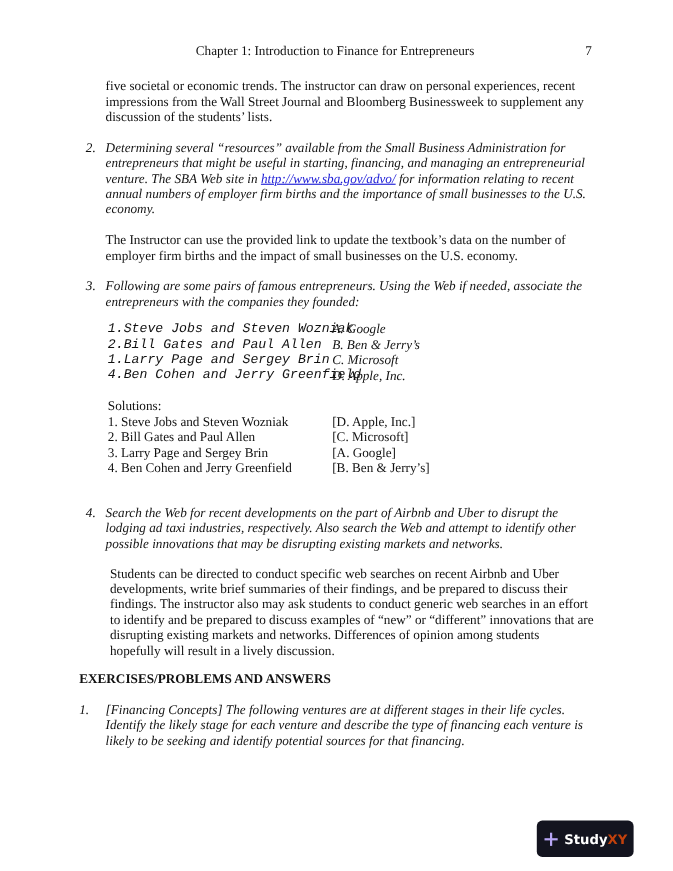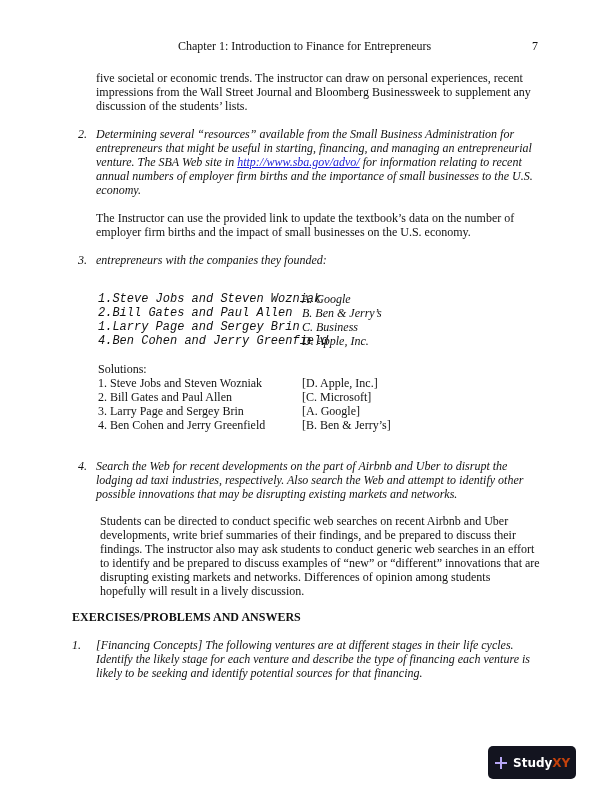--- a/index.html
+++ b/index.html
@@ -59,33 +59,34 @@
   <span class="nw">annual numbers of employer firm births and the importance of small businesses to the U.S.</span>
   <span class="nw">economy.</span>
 </div>
 <div class="para" style="top:211px;">
   <span class="nw">The Instructor can use the provided link to update the textbook’s data on the number of</span>
   <span class="nw">employer firm births and the impact of small businesses on the U.S. economy.</span>
 </div>
 
 <span class="num italic" style="top:253px;">3.</span>
 <div class="para italic" style="top:253px;">
+  <span class="nw">Following are some pairs of famous entrepreneurs. Using the Web if needed, associate the</span>
   <span class="nw">entrepreneurs with the companies they founded:</span>
 </div>
 
 <div class="col-left italic" style="top:292px;font-family:Liberation Mono, monospace;">
   <span class="nw">1.Steve Jobs and Steven Wozniak</span>
   <span class="nw">2.Bill Gates and Paul Allen</span>
   <span class="nw">1.Larry Page and Sergey Brin</span>
   <span class="nw">4.Ben Cohen and Jerry Greenfield</span>
 </div>
 <div class="col-right italic" style="top:292px;">
   <span class="nw">A. Google</span>
   <span class="nw">B. Ben &amp; Jerry’s</span>
-  <span class="nw">C. Business</span>
+  <span class="nw">C. Microsoft</span>
   <span class="nw">D. Apple, Inc.</span>
 </div>
 
 <div class="col-left" style="top:362px;">Solutions:</div>
 <div class="col-left" style="top:376px;">
   <span class="nw">1. Steve Jobs and Steven Wozniak</span>
   <span class="nw">2. Bill Gates and Paul Allen</span>
   <span class="nw">3. Larry Page and Sergey Brin</span>
   <span class="nw">4. Ben Cohen and Jerry Greenfield</span>
 </div>

